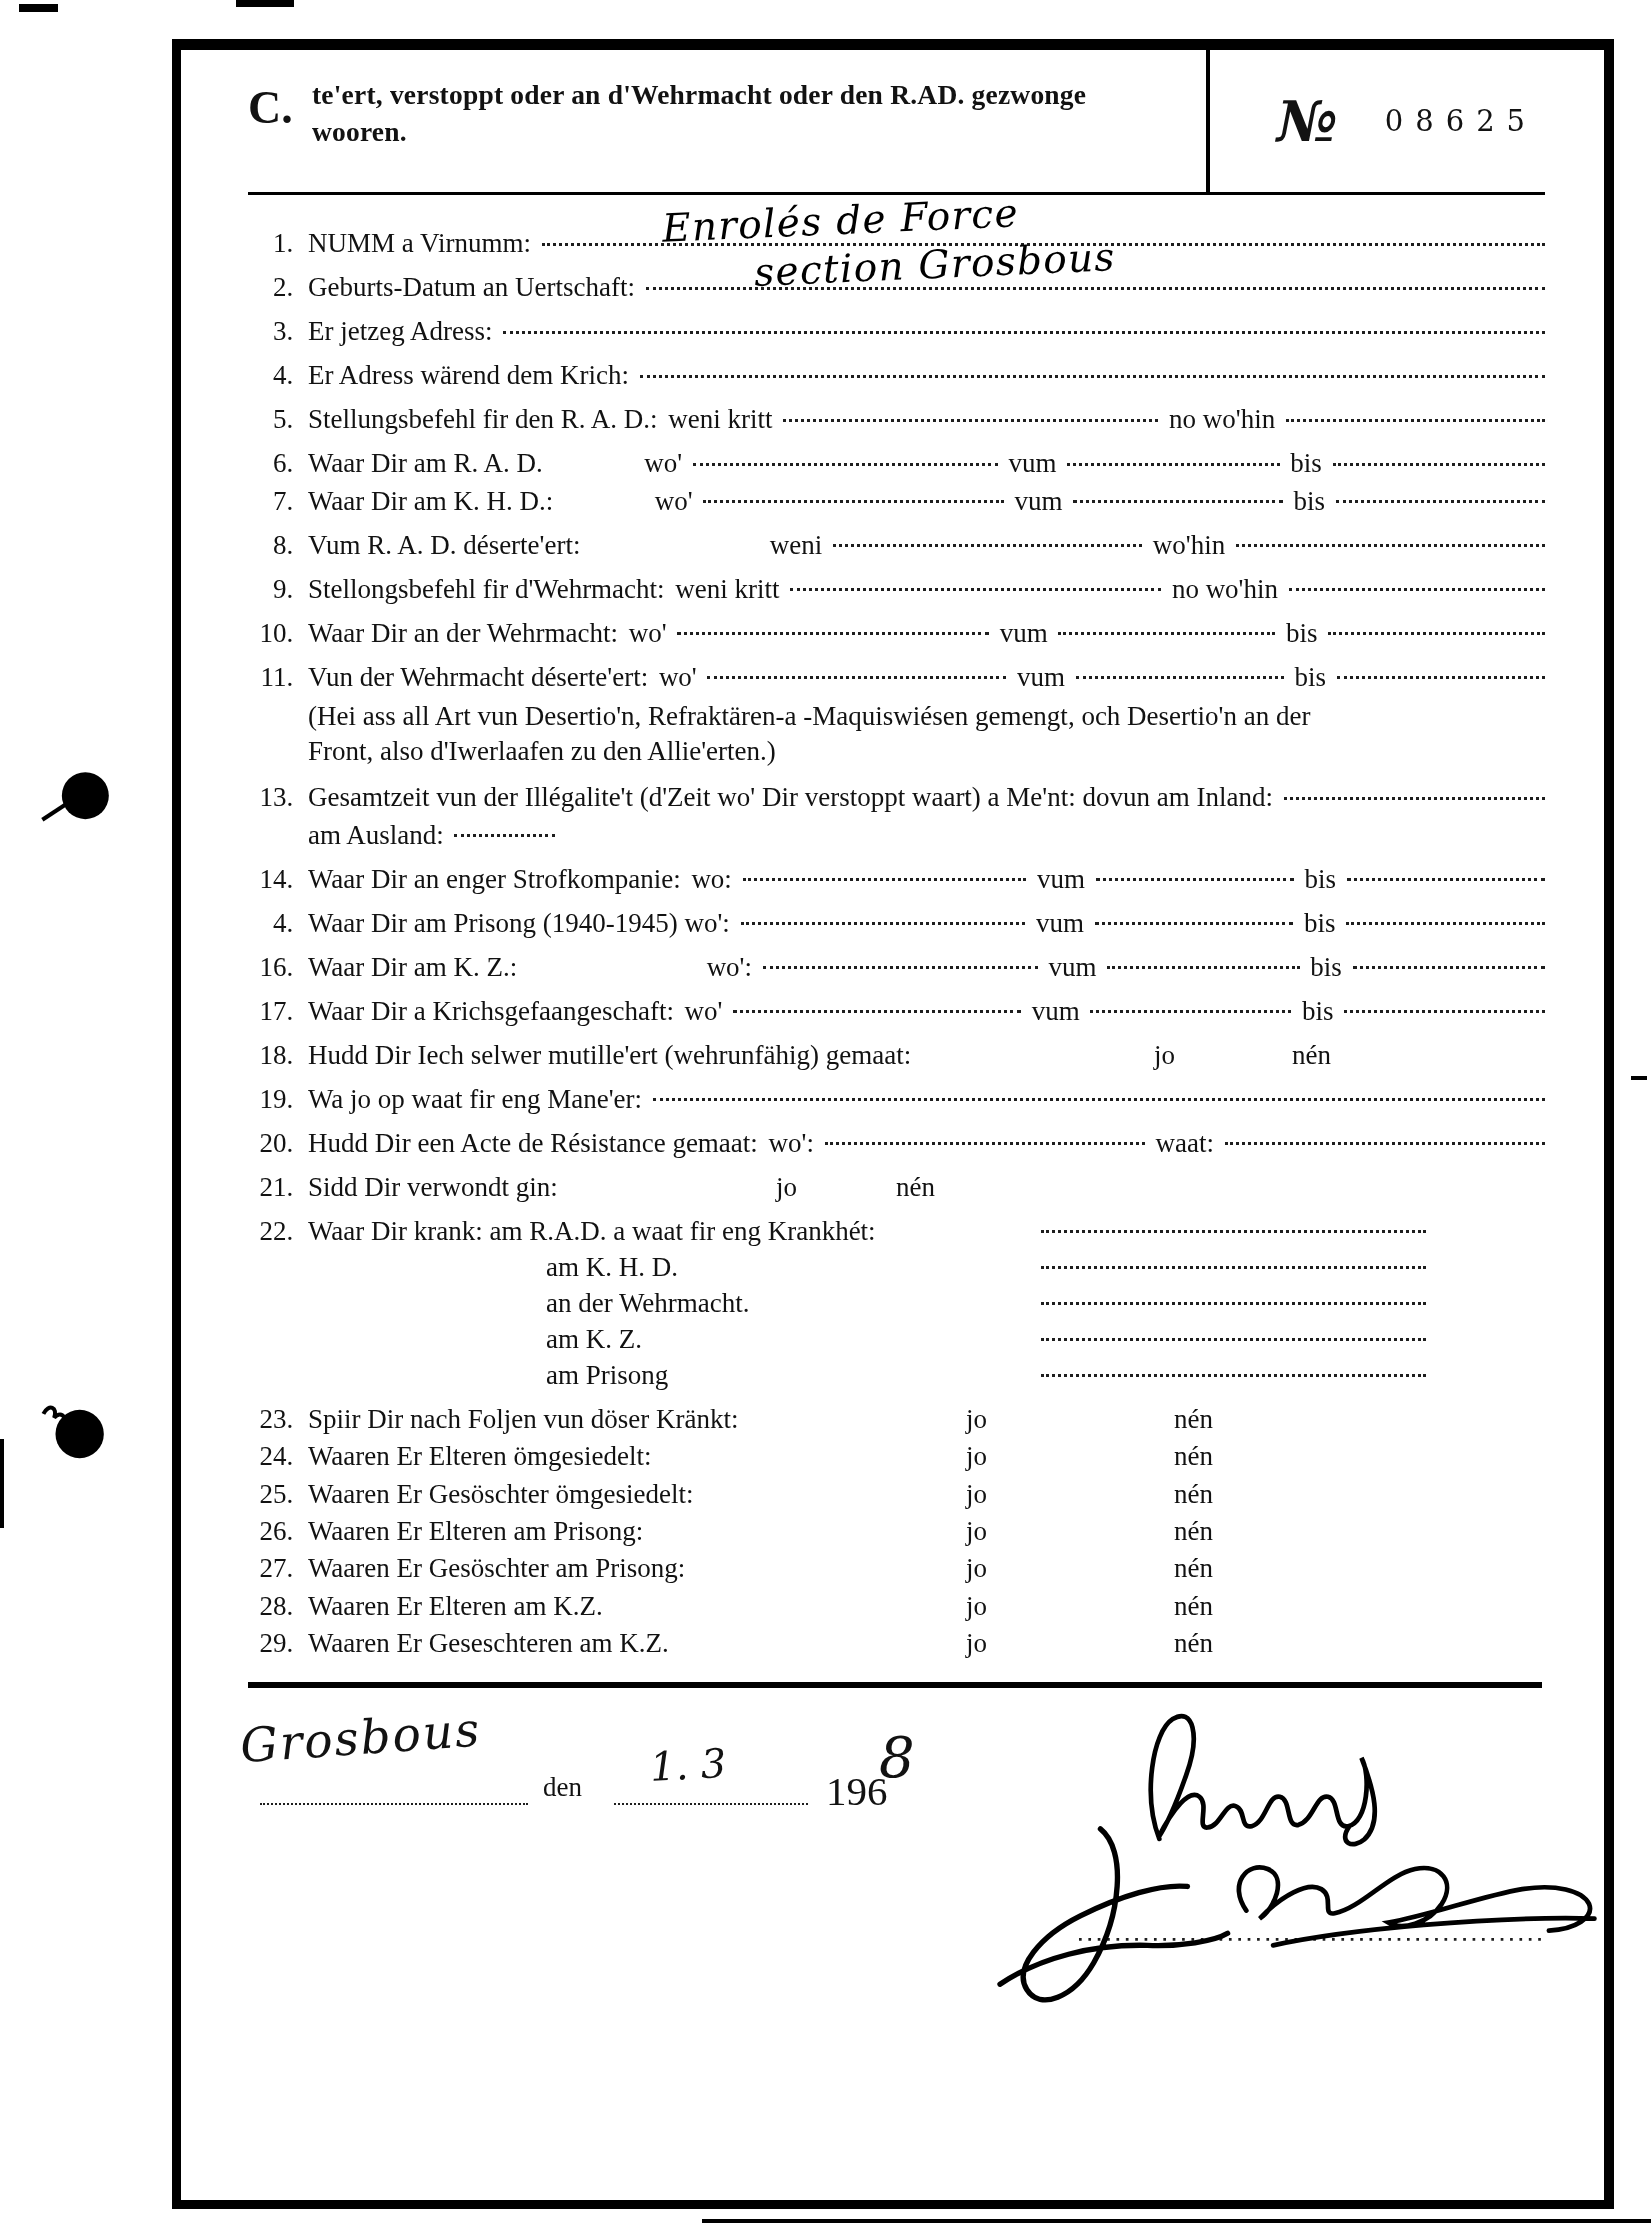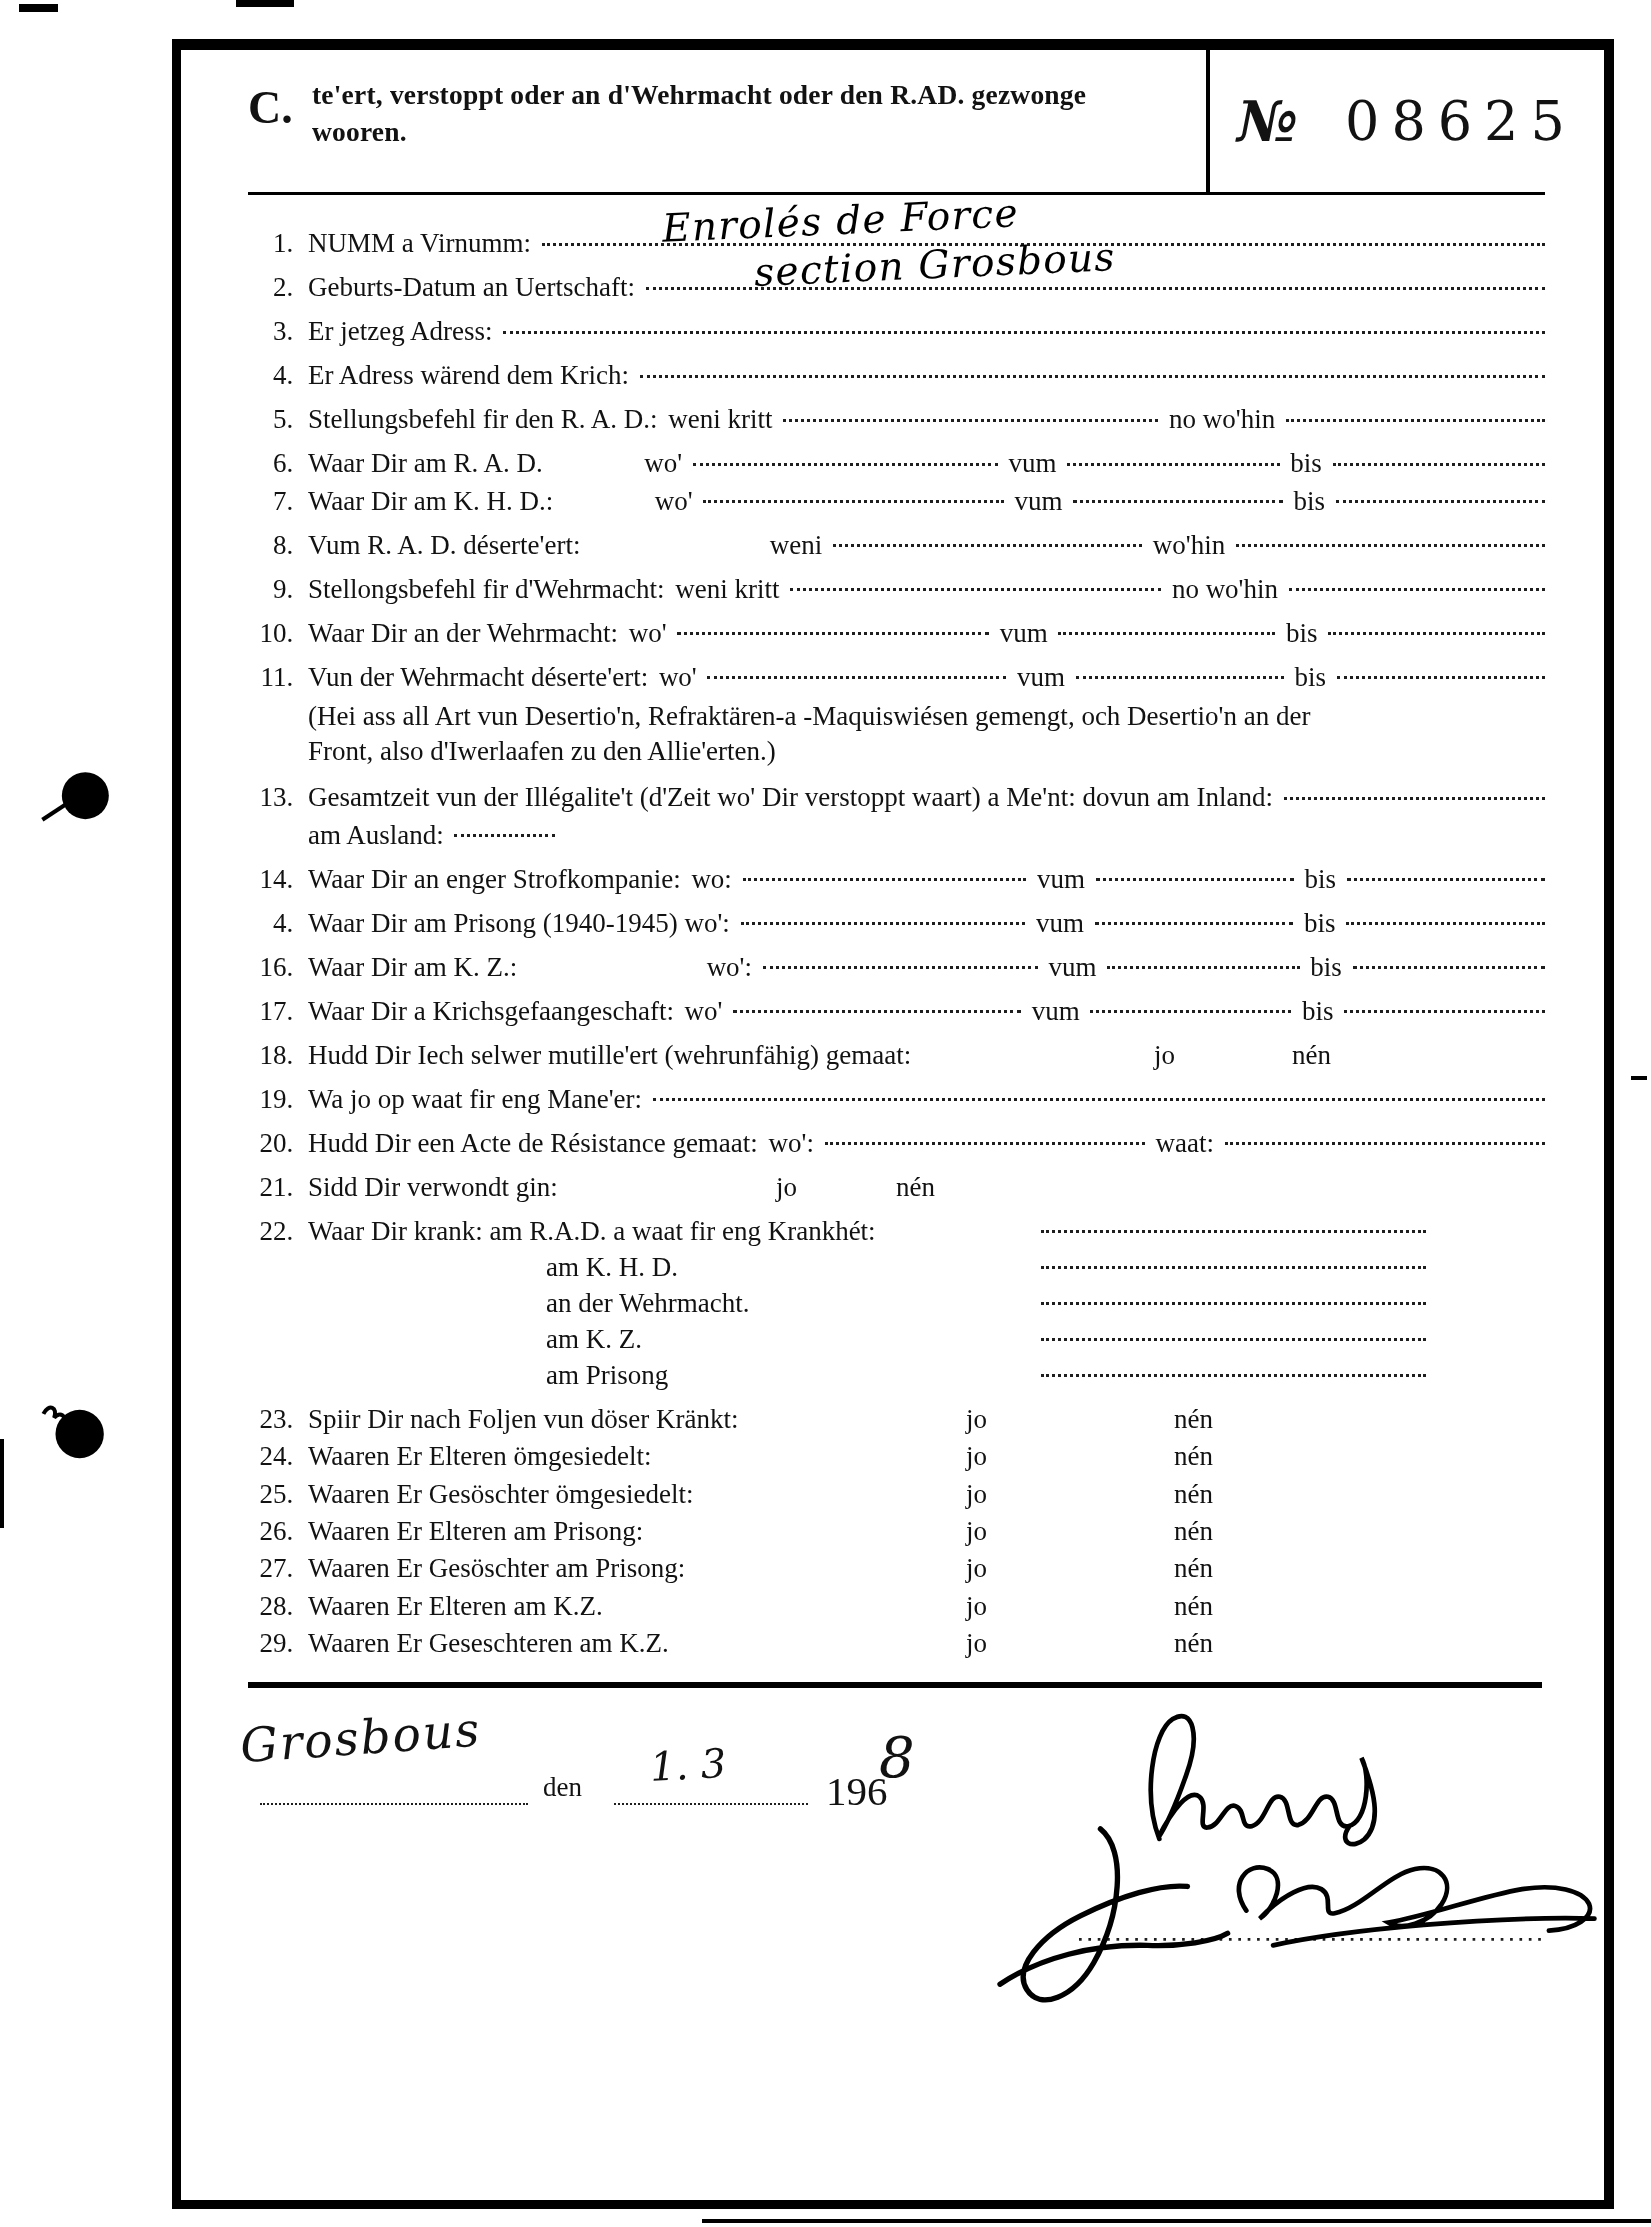--- a/index.html
+++ b/index.html
@@ -8,21 +8,21 @@
   
   .frame{position:absolute;left:172px;top:39px;width:1442px;height:2170px;box-sizing:border-box;
          border-left:9.4px solid #000;border-top:11.4px solid #000;border-right:10px solid #000;border-bottom:9.4px solid #000;}
   
   .header{display:flex;height:142px;}
   .header-left{flex:0 0 1025px;display:flex;box-sizing:border-box;padding-left:67px;}
   .section-letter{font-size:46px;font-weight:bold;margin-top:31px;width:64px;flex:0 0 64px;}
   .header-title{font-size:27.5px;font-weight:bold;margin-top:25.5px;line-height:1.36;letter-spacing:0.2px;width:864px;}
   .header-right{flex:1;border-left:4.7px solid #000;display:flex;align-items:center;justify-content:center;gap:47px;}
   .no-label{font-size:56px;font-style:italic;font-weight:bold;font-family:"DejaVu Serif",serif;}
-  .no-value{font-size:54px;letter-spacing:12px;font-family:"DejaVu Serif",serif;}
+  .no-value{font-size:29px;letter-spacing:12px;font-family:"DejaVu Serif",serif;}
   .header-rule{height:3.4px;background:#000;margin:0 59px 0 67px;}
   
   .rows{padding:20px 59px 0 67px;font-size:27px;}
   .row{display:flex;align-items:baseline;margin-top:12px;line-height:32px;position:relative;}
   .row.tight{margin-top:5.4px;}
   .row.sub{margin-top:4px;}
   .row.cont{margin-top:5.4px;}
   .num{flex:0 0 60px;text-align:right;padding-right:14.7px;box-sizing:border-box;}
   .rowbody{flex:1;display:flex;align-items:center;position:relative;column-gap:10.7px;min-width:0;}
   .lbl{white-space:nowrap;}

